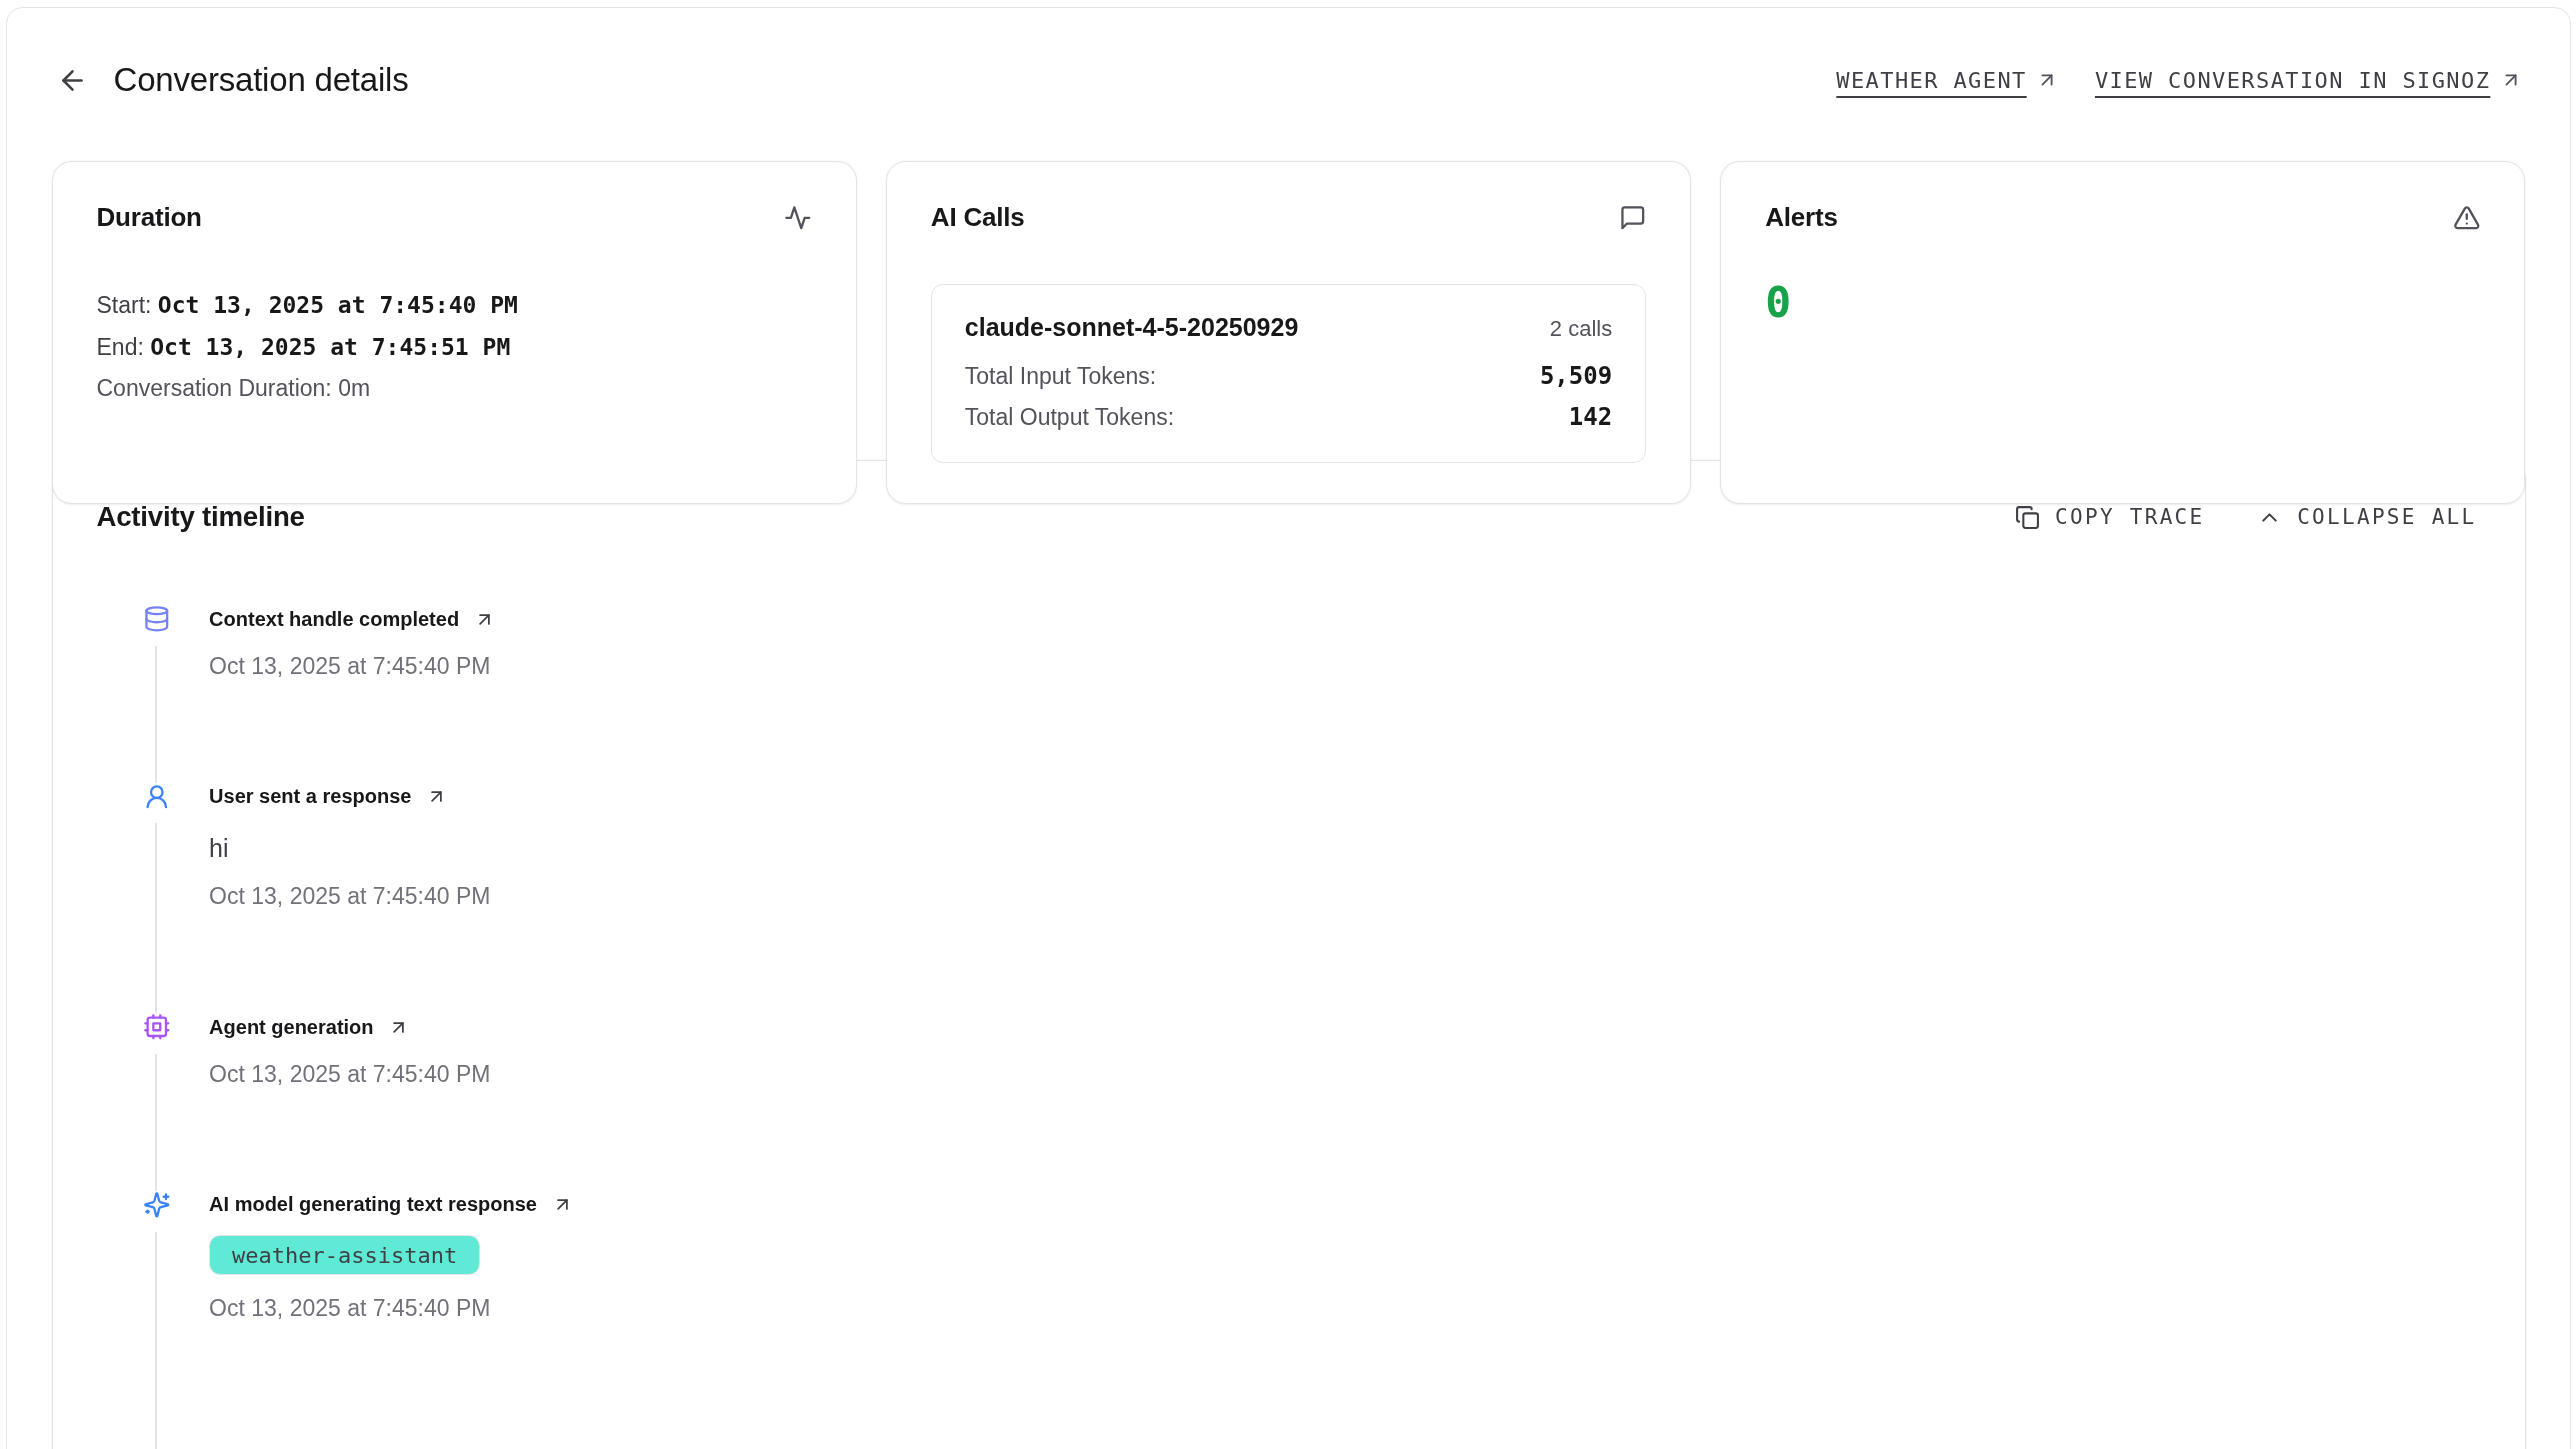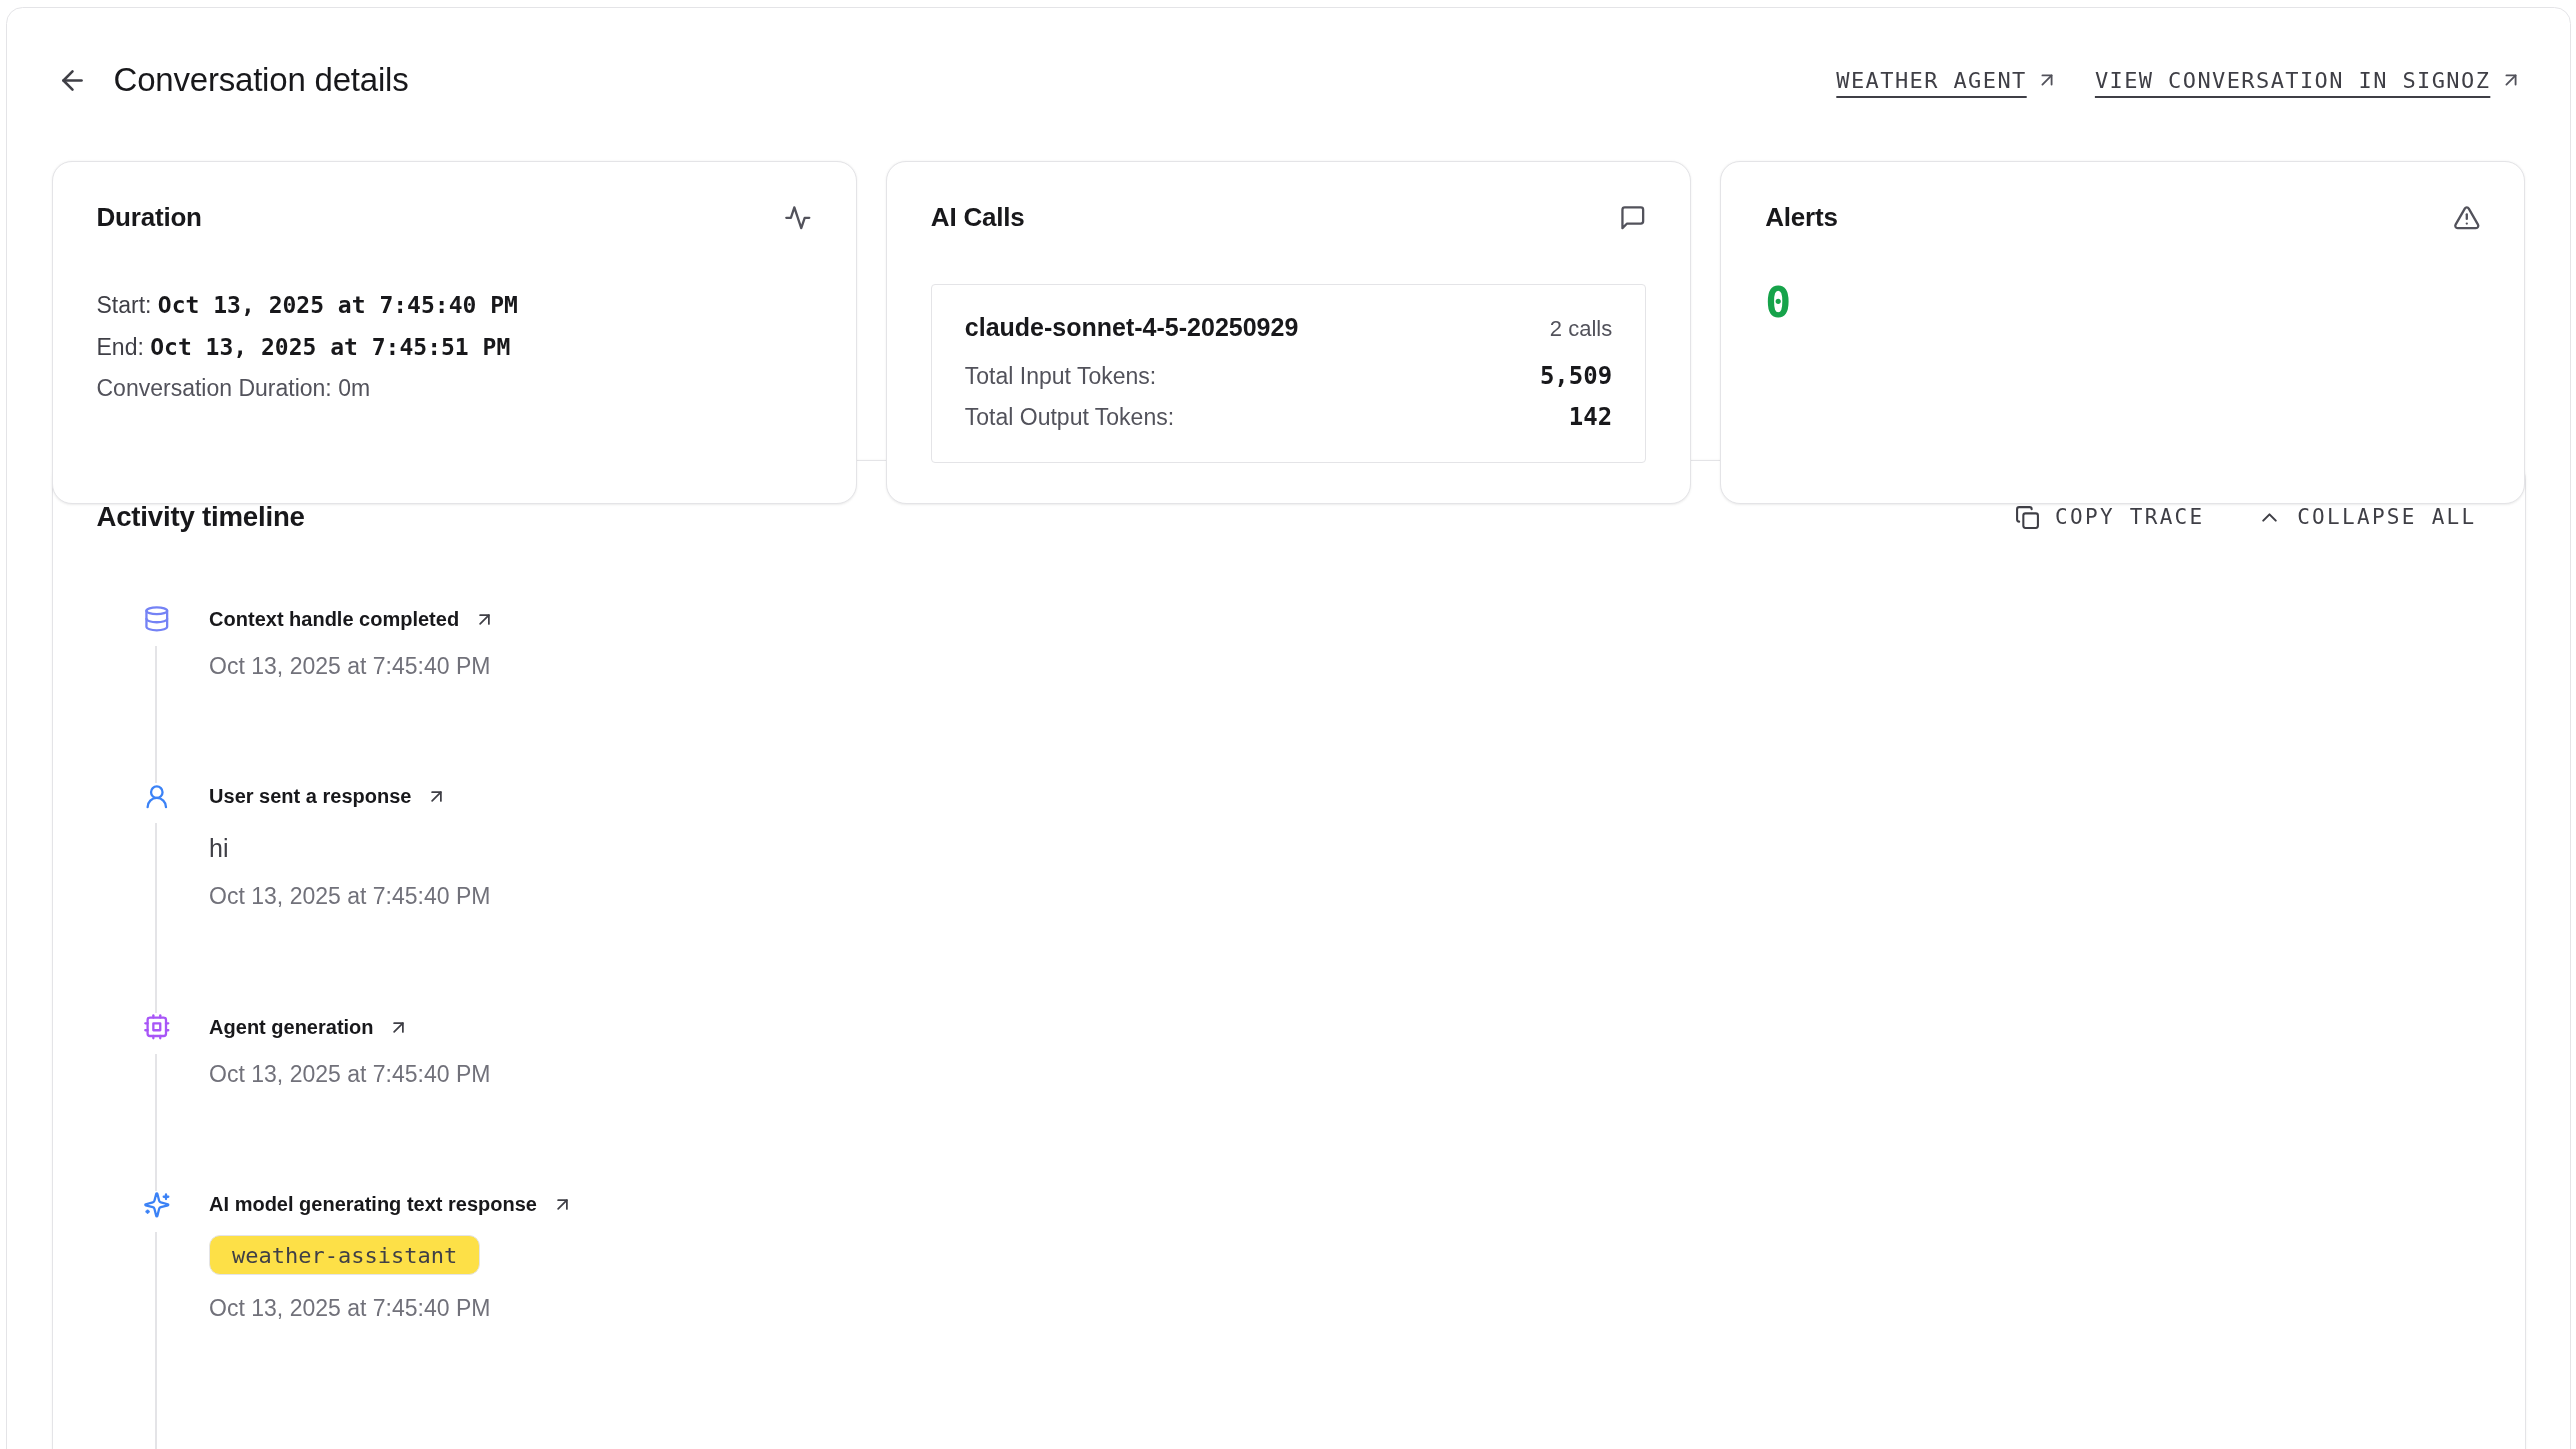--- a/index.html
+++ b/index.html
@@ -44,21 +44,21 @@
   .card-title { font-size:26px; font-weight:600; color:#18181b; letter-spacing:-0.2px; }
   .card-head-icon { width:27.6px; height:27.6px; color:#52525b; }
 
   .dur-body { margin-top:59px; }
   .dur-row { font-size:23px; color:#3f3f46; line-height:27.6px; margin-bottom:13.8px; }
   .dur-row .val { font-family:"DejaVu Sans Mono", monospace; font-weight:700; color:#18181b; }
   .dur-row.muted { color:#52525b; margin-top:4.6px; }
   .dur-row.muted .plain { color:#52525b; }
 
   .ai-inner {
-    margin-top:51px; border:1.4px solid #e4e4e7; border-radius:4px;
+    margin-top:51px; border:1.4px solid #e4e4e7; border-radius:12px;
     padding:27.6px 33px 31px 33px;
   }
   .ai-model-row { display:flex; align-items:baseline; justify-content:space-between; }
   .ai-model { font-size:25px; font-weight:600; color:#18181b; }
   .ai-calls-count { font-size:22px; color:#52525b; }
   .ai-tok-row { display:flex; align-items:baseline; justify-content:space-between; margin-top:20px; }
   .ai-tok-row + .ai-tok-row { margin-top:13px; }
   .ai-tok-label { font-size:23px; color:#52525b; }
   .ai-tok-val { font-family:"DejaVu Sans Mono", monospace; font-weight:700; font-size:24px; color:#18181b; }
 
@@ -86,21 +86,21 @@
   .rail { width:27.6px; display:flex; flex-direction:column; align-items:center; flex:0 0 auto; }
   .ev-icon { width:27.6px; height:27.6px; flex:0 0 auto; }
   .rail-line { width:1.8px; flex:1; background:#e4e4e7; margin-top:13px; }
   .ev-content { margin-left:39px; padding-bottom:103px; }
   .event.last .ev-content { padding-bottom:294px; }
   .ev-title-row { display:flex; align-items:center; gap:14.7px; height:27.6px; cursor:pointer; }
   .ev-title { font-size:20px; font-weight:600; color:#18181b; }
   .ev-arrow { width:21px; height:21px; color:#3f3f46; }
   .ev-body { margin-top:24px; font-size:25px; color:#3f3f46; }
   .ev-badge { display:inline-block; margin-top:16.5px; font-family:"DejaVu Sans Mono", monospace;
-              font-size:22px; color:#3f3f46; background:#fde047; border:1.4px solid #e4e4e7;
+              font-size:22px; color:#3f3f46; background:#5eead4; border:1.4px solid #e4e4e7;
               border-radius:11px; padding:6.4px 22px; }
   .ev-time { margin-top:20px; font-size:23px; color:#71717a; }
 
   .ic-indigo { color:#7482f5; }
   .ic-blue   { color:#3b82f6; }
   .ic-purple { color:#a855f7; }
 </style>
 </head>
 <body>
 

